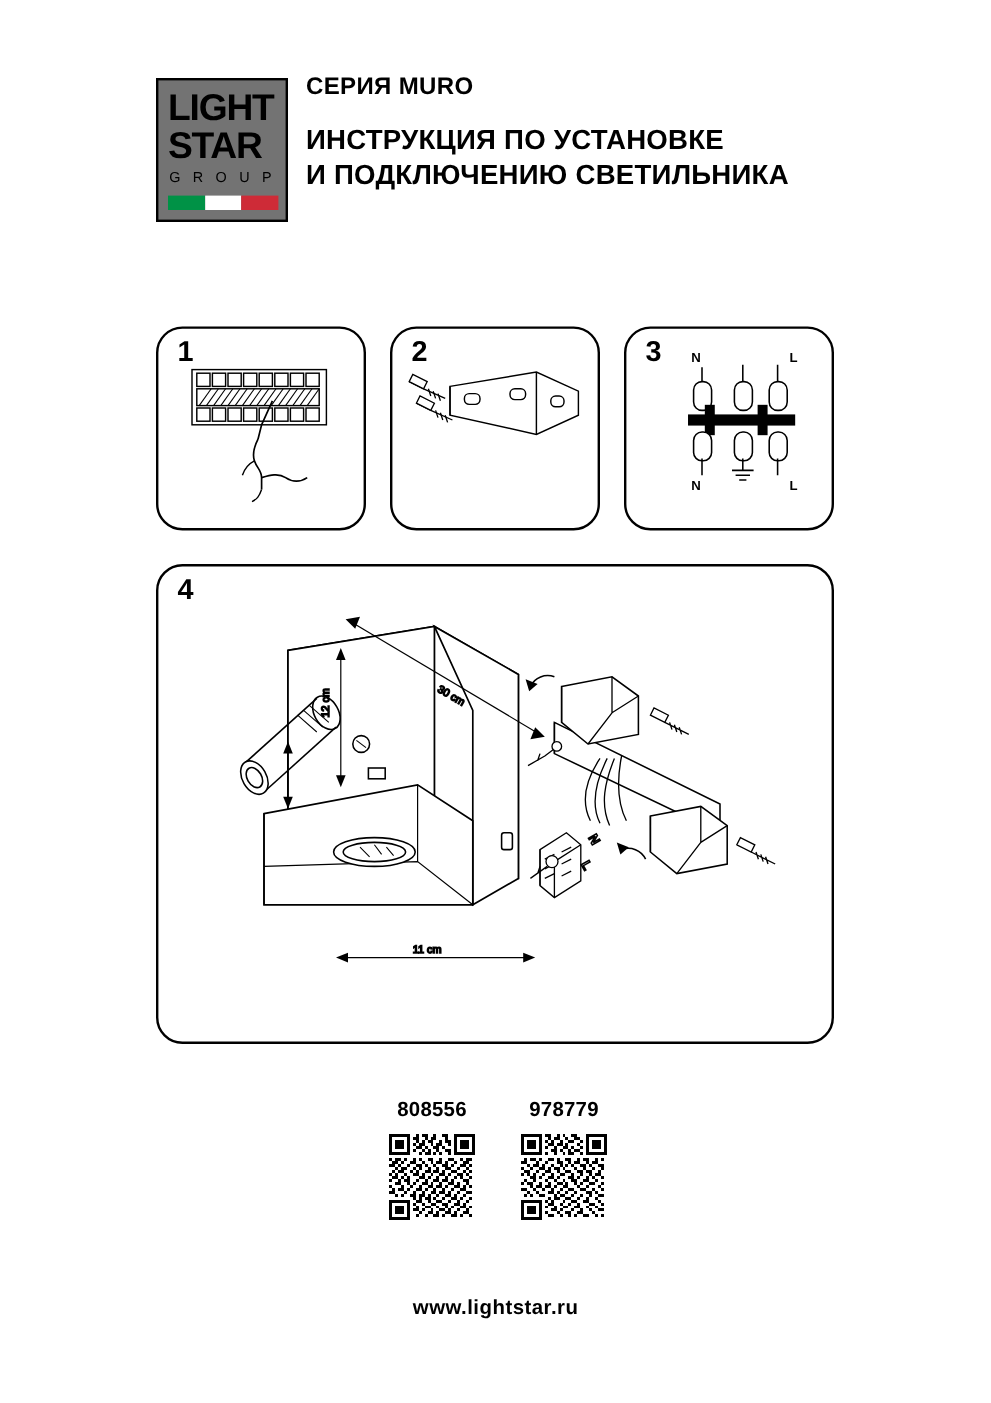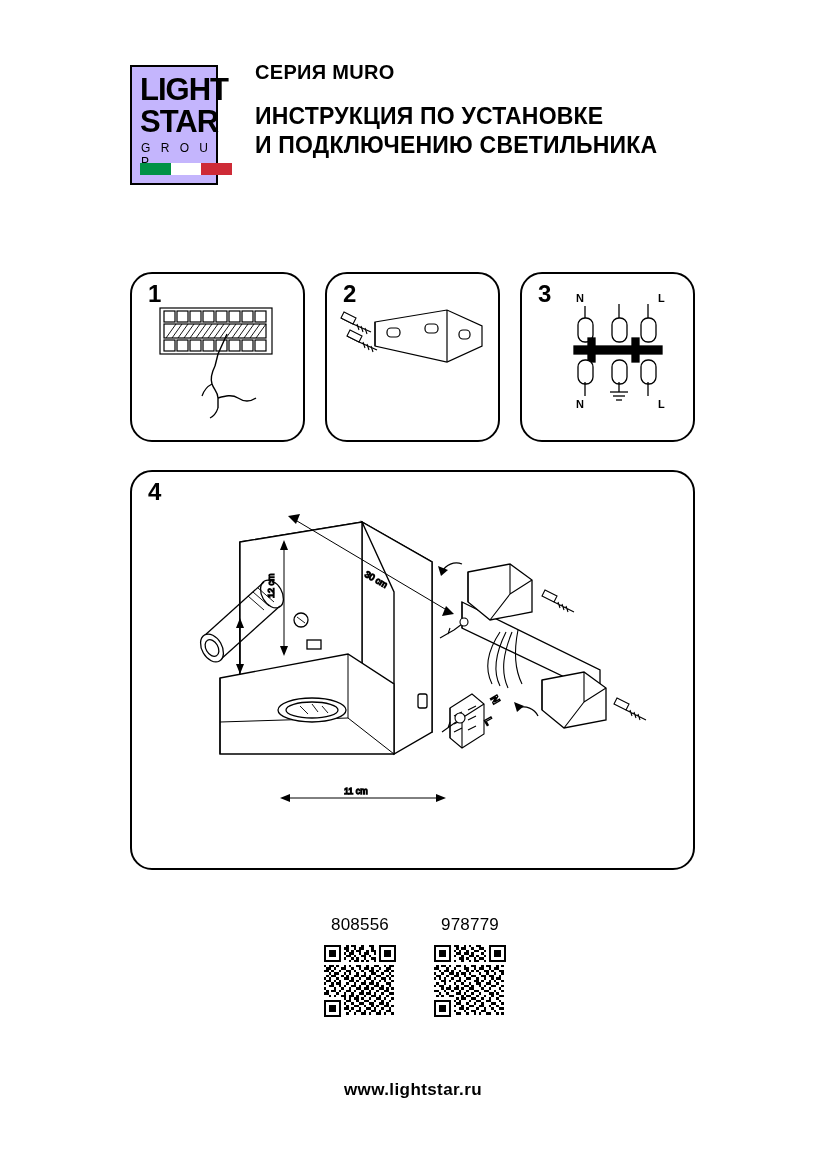--- a/index.html
+++ b/index.html
@@ -25,24 +25,24 @@
   
   .header {
     position: absolute;
     left: 0; top: 52px;
     width: 826px;
     height: 150px;
   }
   .logo-box {
     position: absolute;
     left: 130px; top: 13px;
-    width: 88px; height: 120px;
+    width: 110px; height: 120px;
     border: 2px solid #000;
     box-sizing: border-box;
-    background: #c4b5fd;
+    background: #737373;
   }
   .logo-light {
     position: absolute;
     left: 8px; top: 8px;
     font-size: 31px;
     font-weight: bold;
     letter-spacing: -1px;
     font-family: "Liberation Sans", sans-serif;
     line-height: 30px;
   }
@@ -124,21 +124,21 @@
     position: absolute;
     left: 300px; top: 915px;
     width: 230px;
     height: 110px;
   }
   .qr-item { position: absolute; width: 90px; }
   .qr-item.first { left: 15px; top: 0; }
   .qr-item.second { left: 125px; top: 0; }
   .qr-label {
     font-size: 17px;
-    font-weight: normal;
+    font-weight: bold;
     text-align: center;
     margin-bottom: 10px;
     letter-spacing: 0.2px;
   }
   .qr-img { width: 72px; height: 72px; margin: 0 auto; display: block; }
 
   .footer {
     position: absolute;
     left: 0; top: 1080px;
     width: 826px;

